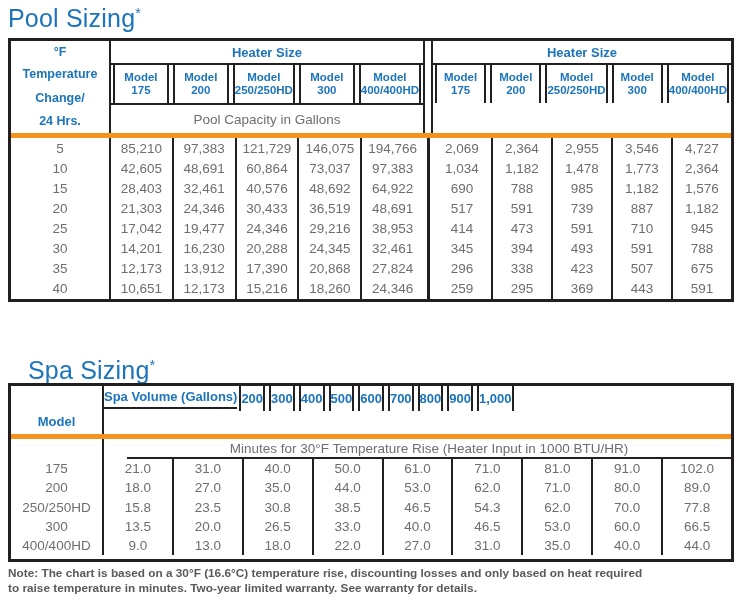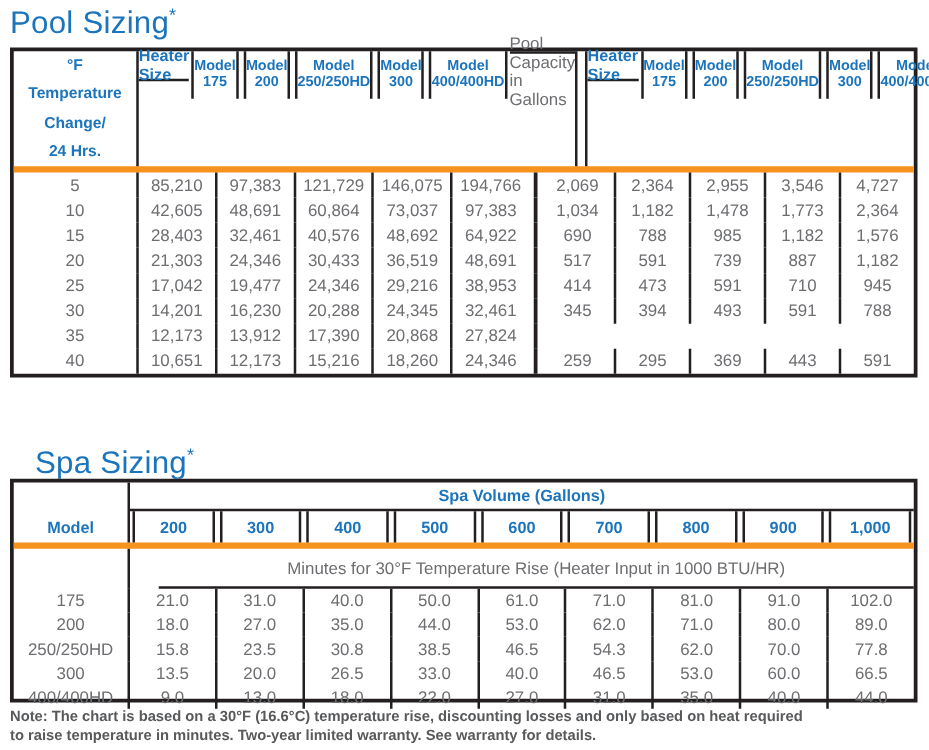--- a/index.html
+++ b/index.html
@@ -39,23 +39,23 @@
   .pool .corner{width:100px;}
   .spa .corner{width:93px;display:flex;align-items:flex-end;justify-content:center;padding-bottom:5px;}
   .cline{
     position:absolute;left:0;width:100%;text-align:center;
     color:var(--blue);font-weight:700;font-size:12.5px;line-height:14px;
   }
   .spa .corner-label{color:var(--blue);font-weight:700;font-size:13px;}
 
   .hrows{display:flex;height:100%;}
   .pool .hrows{margin-left:100px;}
-  .spa .hrows{margin-left:93px;flex-direction:column;}
-
-  .hgroup{display:flex;flex-direction:row;}
+  .spa .hrows{margin-left:93px;flex-direction:row;}
+
+  .hgroup{display:flex;flex-direction:column;}
   .g1{flex:0 0 312px;}
   .g2{flex:1 1 auto;}
   .hgap{
     flex:0 0 10px;box-sizing:border-box;
     border-left:2px solid var(--bk);border-right:2px solid var(--bk);
   }
   .ghead{
     height:24px;box-sizing:border-box;border-bottom:2px solid var(--bk);
     display:flex;align-items:center;justify-content:center;
     color:var(--blue);font-weight:700;font-size:13px;
@@ -98,21 +98,21 @@
     display:flex;align-items:center;justify-content:center;
     color:var(--blue);font-weight:700;font-size:13px;
   }
   .vrow{height:25px;display:flex;}
   .vbox{
     flex:1;margin:0 2px;box-sizing:border-box;
     border-left:2px solid var(--bk);border-right:2px solid var(--bk);
     display:flex;align-items:center;justify-content:center;
     color:var(--blue);font-weight:700;font-size:13px;
   }
-  .minrow{height:32px;display:flex;gap:23px;}
+  .minrow{height:20px;display:flex;gap:23px;}
   .minspacer{flex:0 0 93px;box-sizing:border-box;border-right:2px solid var(--bk);}
   .mincell{
     flex:1;box-sizing:border-box;border-bottom:2px solid var(--bk);
     display:flex;align-items:center;justify-content:center;
     color:var(--gray);font-size:13.5px;
   }
   .model-col{flex:0 0 93px;border-right:2px solid var(--bk);}
   .spa .dgroup{flex:1;}
 
   .note{
@@ -301,20 +301,27 @@
       <div class="drow">
         <div class="cell temp-col">35</div>
         <div class="dgroup gl">
           <div class="cell">12,173</div>
           <div class="cell">13,912</div>
           <div class="cell">17,390</div>
           <div class="cell">20,868</div>
           <div class="cell">27,824</div>
         </div>
         <div class="vdiv"></div>
+        <div class="dgroup gr">
+          <div class="cell">296</div>
+          <div class="cell">338</div>
+          <div class="cell">423</div>
+          <div class="cell">507</div>
+          <div class="cell">675</div>
+        </div>
       </div>
       <div class="drow">
         <div class="cell temp-col">40</div>
         <div class="dgroup gl">
           <div class="cell">10,651</div>
           <div class="cell">12,173</div>
           <div class="cell">15,216</div>
           <div class="cell">18,260</div>
           <div class="cell">24,346</div>
         </div>

